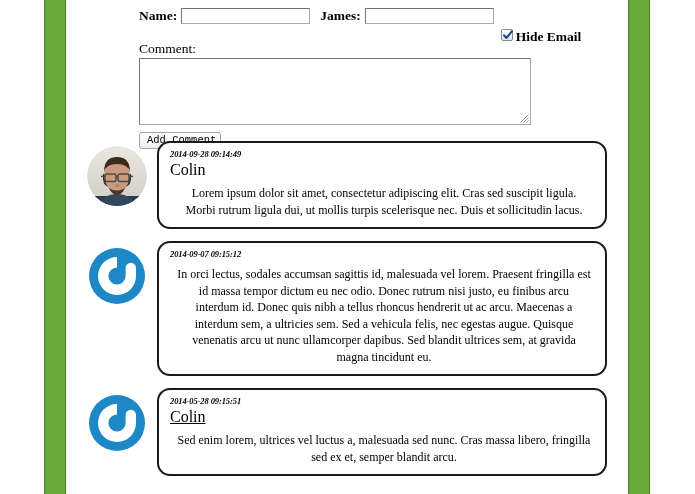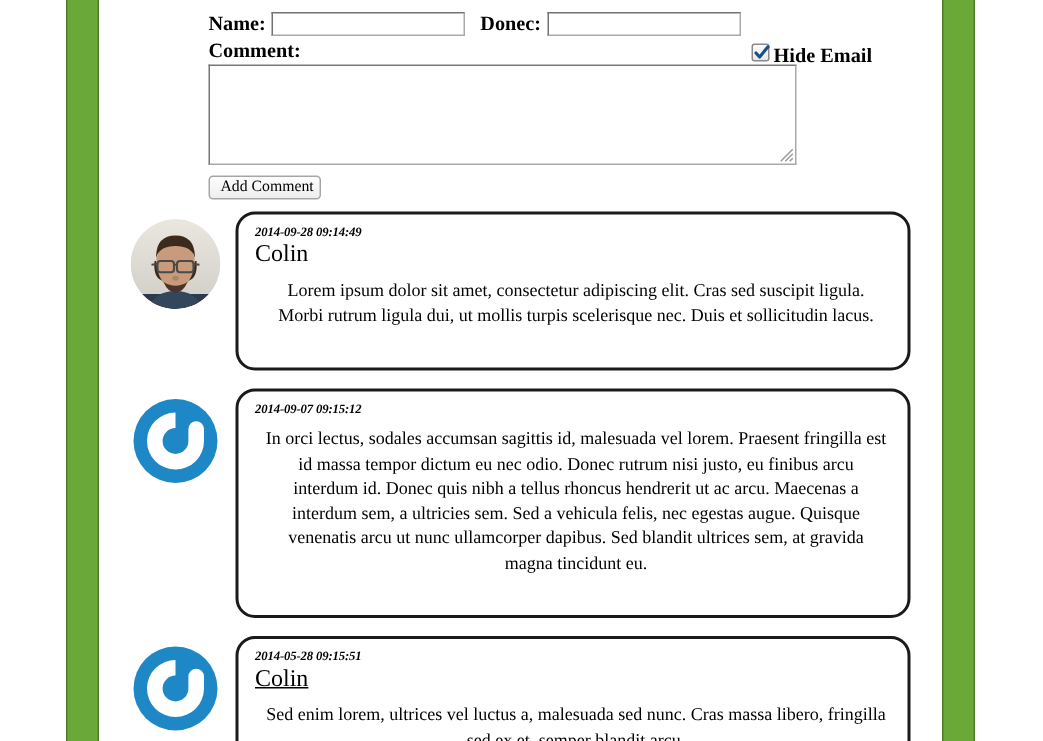--- a/index.html
+++ b/index.html
@@ -91,24 +91,24 @@
     margin-right: 3px;
     flex: none;
   }
   .checkbox svg { position: absolute; left: 0; top: -1px; }
   .checkbox-label {
     font-weight: bold;
     font-size: 13.5px;
     line-height: 15px;
   }
   .comment-label {
-    font-weight: bold;
+    font-weight: normal;
     font-size: 13.5px;
     line-height: 15px;
-    margin-top: 1px;
+    margin-top: 16px;
   }
   .comment-textarea {
     box-sizing: border-box;
     display: block;
     width: 392px;
     height: 67px;
     margin-top: 2px;
     border: 1px solid #a9a9a9;
     border-top-color: #767676;
     border-left-color: #767676;
@@ -123,21 +123,21 @@
     position: absolute;
     right: 2px;
     bottom: 2px;
     width: 9px;
     height: 9px;
     pointer-events: none;
   }
   .submit-button {
     margin-top: 7px;
     padding: 1px 4px 2px 7px;
-    font-family: Liberation Serif, serif;
+    font-family: Liberation Mono, monospace;
     font-size: 10.5px;
     color: #000000;
     background: linear-gradient(#fdfdfd, #eeeeee);
     border: 1px solid #a6a6a6;
     border-radius: 3px;
     cursor: default;
   }
 
   
   .comment-list {
@@ -161,21 +161,21 @@
     overflow: hidden;
     flex: none;
   }
   .comment-box {
     position: relative;
     margin-left: 157px;
     margin-right: 88px;
     border: 2px solid #1a1a1a;
     border-radius: 13px;
     background: #ffffff;
-    padding: 6px 11px 27px 11px;
+    padding: 6px 11px 9px 11px;
     box-sizing: border-box;
   }
   .comment-time {
     font-weight: bold;
     font-style: italic;
     font-size: 8.5px;
     line-height: 11px;
     letter-spacing: -0.1px;
   }
   .comment-author {
@@ -204,21 +204,21 @@
 <div class="green-bar left"></div>
 <div class="green-bar right"></div>
 
 <div class="page">
 
   <form class="comment-form">
     <div class="form-row">
       <span class="field-label">Name:</span>
       <input class="text-input" type="text" placeholder="" style="">
       <span class="gap"></span>
-      <span class="field-label">Donec:</span>
+      <span class="field-label">James:</span>
       <input class="text-input" type="text" placeholder="" style="">
       <span class="checkbox-wrap">
         <span class="checkbox">
           <svg width="12" height="12" viewBox="0 0 12 12" style="display: block;">
             <path d="M2 6.3 L4.4 9 L10 2.2" fill="none" stroke="#18508f" stroke-width="2.1" stroke-linecap="round" stroke-linejoin="round"></path>
           </svg>
         </span>
         <span class="checkbox-label">Hide Email</span>
       </span>
     </div>

